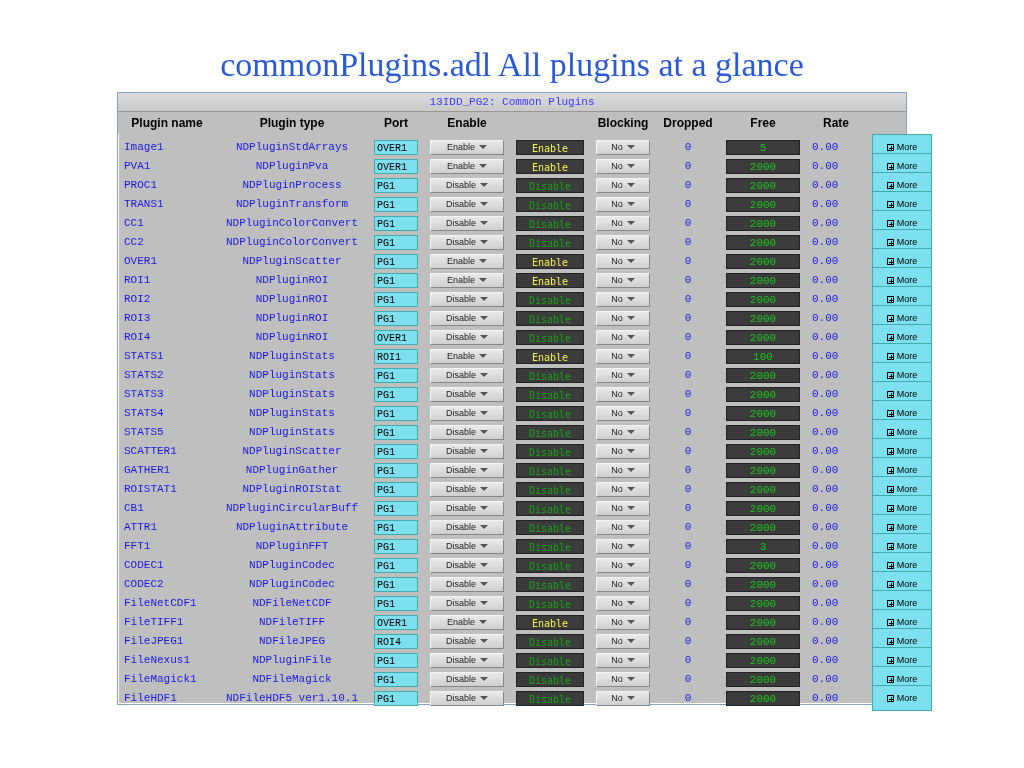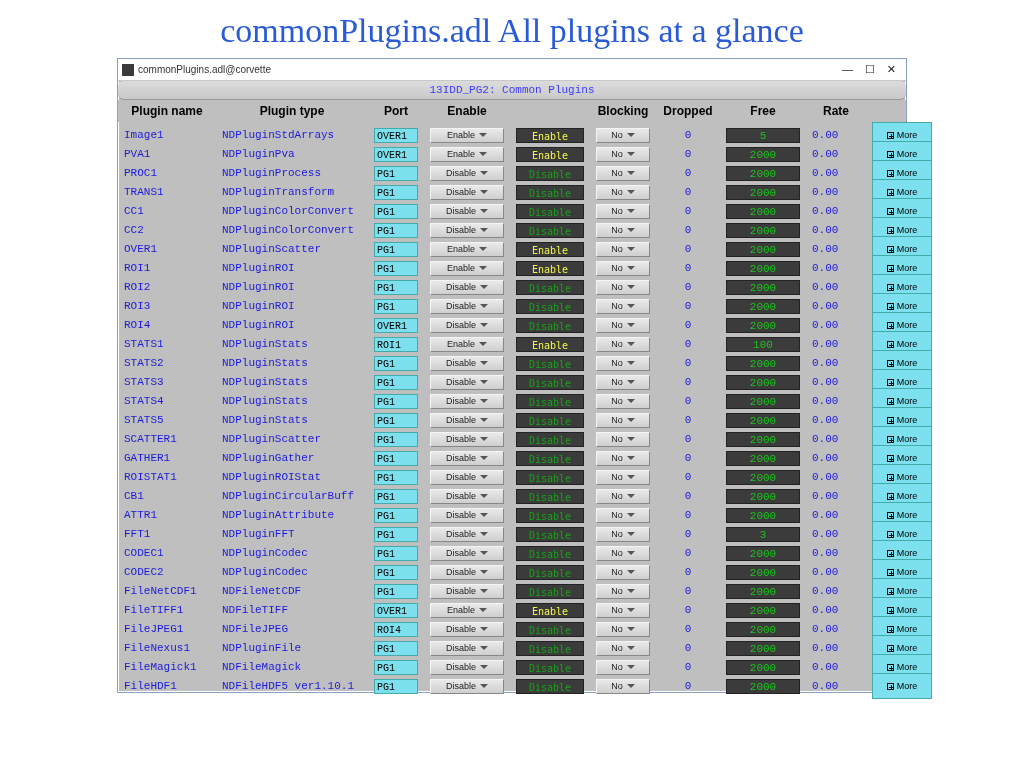--- a/index.html
+++ b/index.html
@@ -10,20 +10,21 @@
     height: 768px;
     overflow: hidden;
   }
   .slide-title {
     color: #2a5bd7;
     font-family: "Times New Roman", serif;
     font-size: 34px;
     text-align: center;
     padding: 12px 0 8px 0;
     font-weight: 400;
+    margin-top: 34px;
   }
   .win {
     width: 790px;
     margin: 0 auto;
     border: 1px solid #8aa0c0;
     background: #bfbfbf;
     box-shadow: 0 0 0 1px #fff inset;
   }
   .titlebar {
     height: 22px;
@@ -52,21 +53,20 @@
   }
   .win-controls span { cursor: default; }
   .banner {
     background: linear-gradient(#dcdcdc,#c9c9c9);
     color: #3b3bff;
     font-family: "Lucida Console","Courier New",monospace;
     font-size: 18px;
     text-align: center;
     padding: 3px 0;
     border-bottom: 1px solid #999;
-    border-radius: 6px;
   }
   .hdr-row, .row {
     display: grid;
     grid-template-columns: 86px 140px 44px 74px 68px 54px 52px 74px 48px 60px;
     align-items: center;
     column-gap: 12px;
     padding: 0 6px;
   }
   .hdr-row {
     font-family: Arial, sans-serif;
@@ -74,21 +74,21 @@
     font-size: 12px;
     color: #000;
     height: 22px;
     background: #bfbfbf;
   }
   .hdr-row div { text-align: center; }
   .rows { font-size: 10px; }
   .row { height: 19px; }
   .mono { font-family: "Lucida Console","Courier New",monospace; font-size: 11px; }
   .c-name { color: #1a1add; }
-  .c-type { color: #1a1add; white-space: nowrap; overflow: hidden; }
+  .c-type { color: #1a1add; text-align: center; white-space: nowrap; overflow: hidden; }
   .c-port {
     background: #7de0ee;
     border: 1px solid #4aa;
     padding: 1px 2px;
     font-size: 10px;
     color: #000;
     height: 15px;
     line-height: 13px;
   }
   .btn {
@@ -157,29 +157,20 @@
   }
   .more .mi::before { left: 3px; top: 1px; width: 1px; height: 5px; }
   .more .mi::after { left: 1px; top: 3px; width: 5px; height: 1px; }
 </style>
 </head>
 <body>
 
 <div class="slide-title">commonPlugins.adl All plugins at a glance</div>
 
 <div class="win">
-  <div class="titlebar">
-    <span class="icon"></span>
-    <span>commonPlugins.adl@corvette</span>
-    <div class="win-controls">
-      <span>—</span>
-      <span>☐</span>
-      <span>✕</span>
-    </div>
-  </div>
 
   <div class="banner mono">13IDD_PG2: Common Plugins</div>
 
   <div class="hdr-row">
     <div>Plugin name</div>
     <div>Plugin type</div>
     <div>Port</div>
     <div>Enable</div>
     <div></div>
     <div>Blocking</div>

